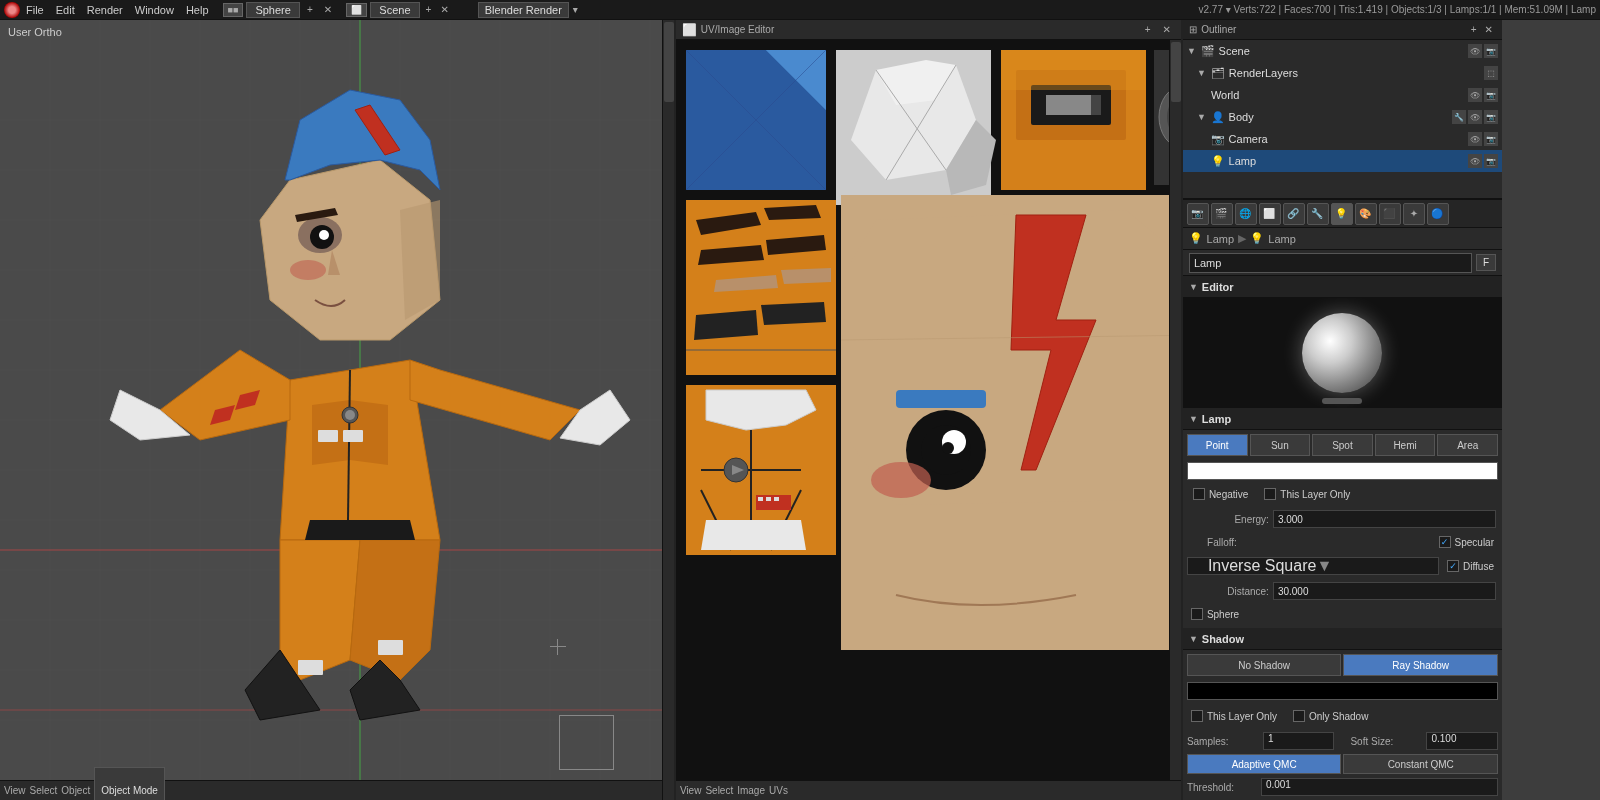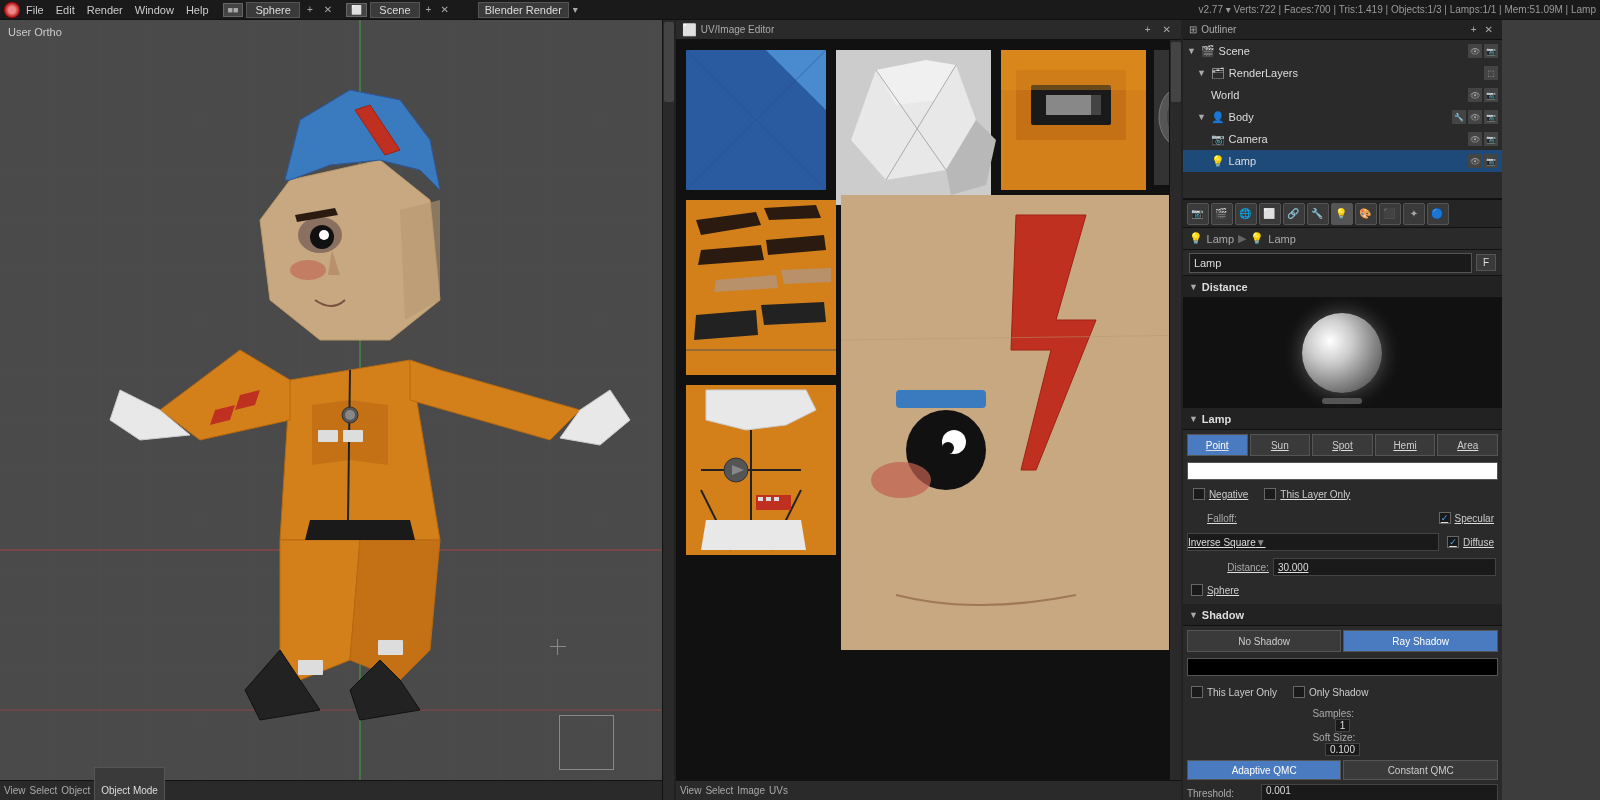--- a/index.html
+++ b/index.html
@@ -251,21 +251,21 @@
       position: absolute;
       top: 50%; left: 50%;
       transform: translate(-50%, -50%);
       width: 80px; height: 80px;
       border-radius: 50%;
       background: radial-gradient(circle at 35% 35%, #fff 0%, #ccc 30%, #888 60%, #333 100%);
       box-shadow: 0 0 20px rgba(255,255,255,0.3);
     }
 
     
-    .lamp-section { padding: 4px; text-decoration: underline; }
+    .lamp-section { padding: 4px; }
     .lamp-type-btns {
       display: flex;
       gap: 2px;
       margin-bottom: 6px;
     }
     .lamp-type-btn {
       flex: 1;
       height: 22px;
       background: #3a3a3a;
       border: 1px solid #555;
@@ -336,22 +336,22 @@
       content: '✓';
       font-size: 9px;
       color: #4af;
     }
     .prop-dropdown {
       flex: 1;
       height: 18px;
       background: #1a1a1a;
       border: 1px solid #444;
       color: #ddd;
-      font-size: 10px;
-      padding: 0 0;
+      font-size: 16px;
+      padding: 0 20px;
       display: flex; align-items: center; justify-content: flex-start;
       cursor: pointer;
     }
     .prop-dropdown .arrow { color: #888; }
 
     
     .shadow-btns {
       display: flex;
       gap: 2px;
       padding: 4px;
@@ -384,25 +384,24 @@
     }
 
     .sampling-header {
       padding: 4px 6px 2px;
       font-size: 10px;
       color: #aaa;
       font-weight: bold;
     }
     .sampling-row {
       display: flex;
-      gap: 0;
+      gap: 16px;
       padding: 0 4px;
       margin-bottom: 4px;
       align-items: center;
-      flex-direction: column;
     }
     .sampling-label { font-size: 10px; color: #aaa; width: 60px; }
     .sampling-value {
       height: 18px;
       background: #1a1a1a;
       border: 1px solid #444;
       color: #ddd;
       font-size: 10px;
       padding: 0 4px;
       flex: 1;
@@ -793,21 +792,21 @@
         <span>Lamp</span>
       </div>
 
       <div class="prop-name-row">
         <input class="prop-name-input" value="Lamp" style="">
         <button class="prop-f-btn">F</button>
       </div>
 
       <div class="section-header">
         <span class="triangle">▼</span>
-        <span>Distance</span>
+        <span>Editor</span>
       </div>
       <div class="preview-box">
         <div class="preview-sphere"></div>
 
         <div style="position:absolute;bottom:4px;left:50%;transform:translateX(-50%);width:40px;height:6px;background:#555;border-radius:3px;"></div>
       </div>
 
       <div class="section-header">
         <span class="triangle">▼</span>
         <span>Lamp</span>
@@ -830,20 +829,24 @@
           <div class="prop-checkbox-row">
             <div class="prop-cb"></div>
             <span>Negative</span>
           </div>
           <div class="prop-checkbox-row">
             <div class="prop-cb"></div>
             <span>This Layer Only</span>
           </div>
         </div>
 
+        <div class="prop-row">
+          <span class="prop-label">Energy:</span>
+          <div class="prop-value">3.000</div>
+        </div>
 
         <div style="display:flex;gap:4px;align-items:center;margin-bottom:4px;">
           <span style="font-size:10px;color:#aaa;width:50px;text-align:right;">Falloff:</span>
           <div class="prop-checkbox-row" style="margin-left:auto;">
             <div class="prop-cb checked"></div>
             <span>Specular</span>
           </div>
         </div>
 
         <div style="display:flex;gap:4px;align-items:center;margin-bottom:4px;">

